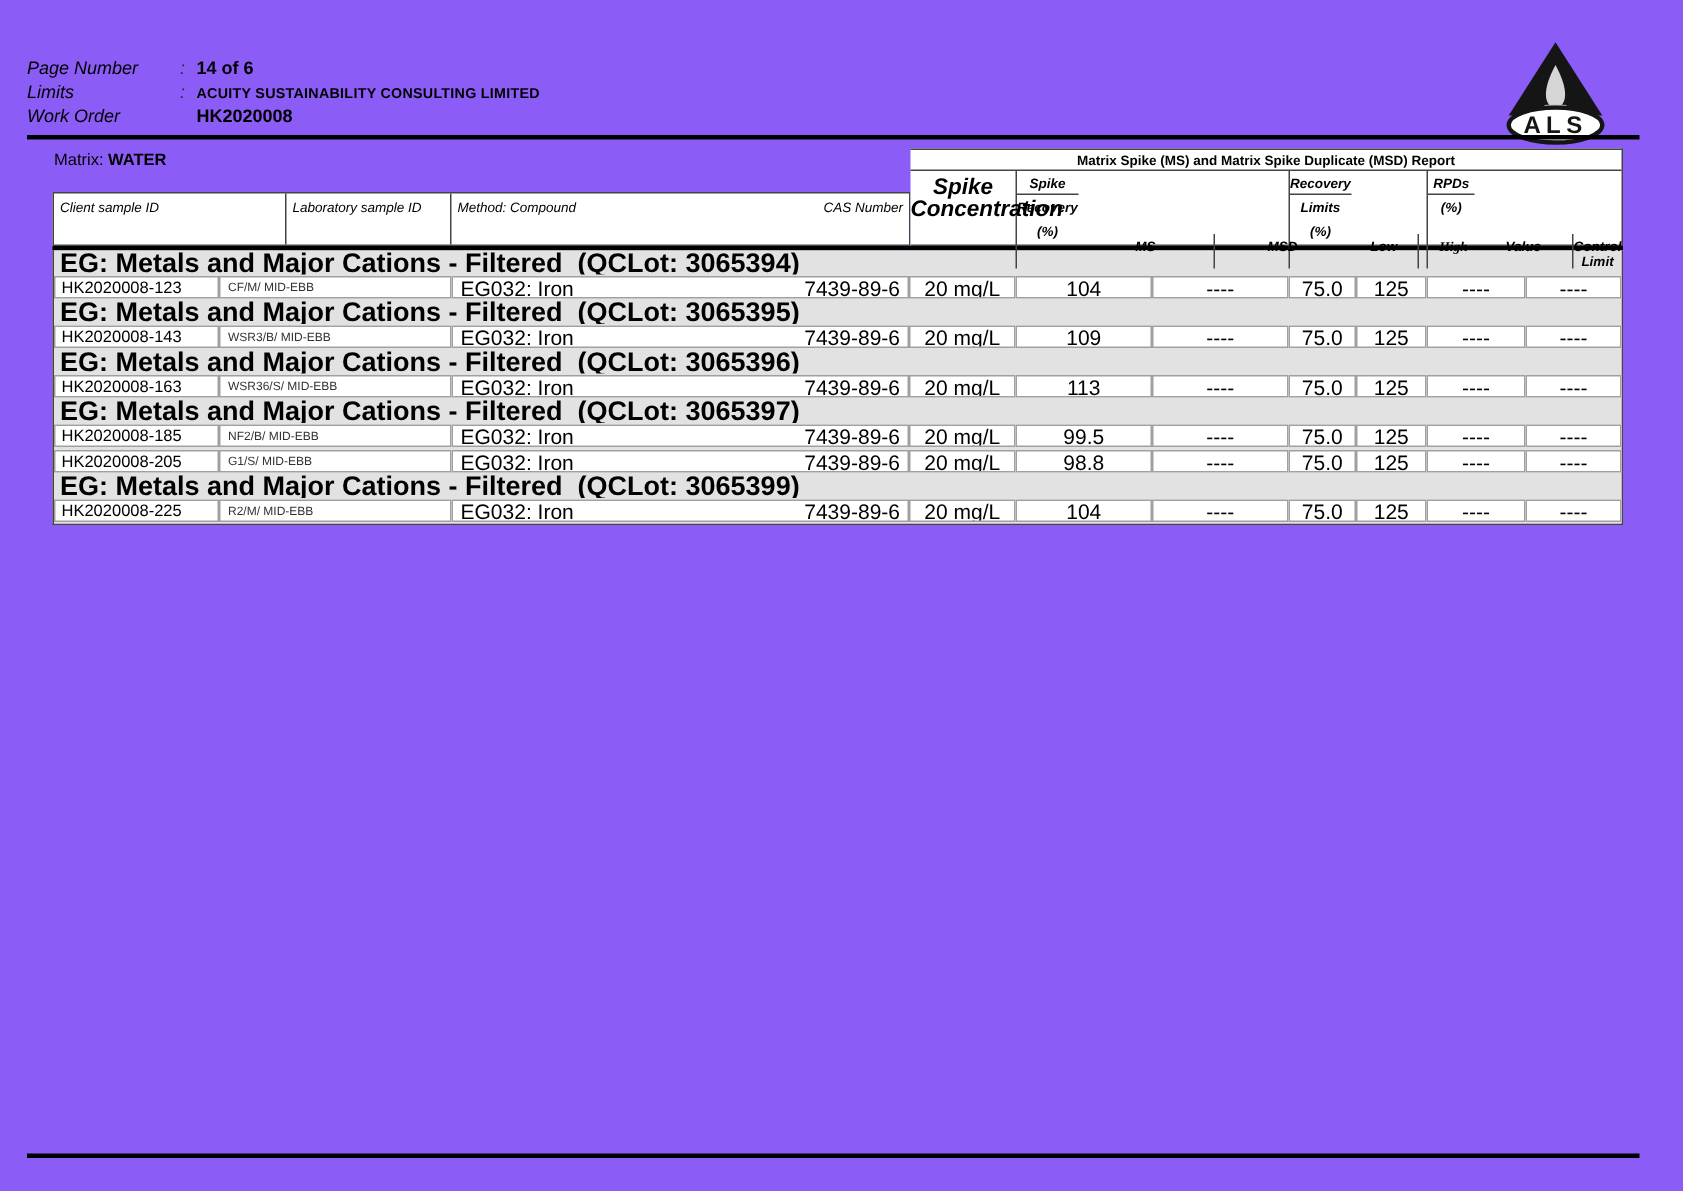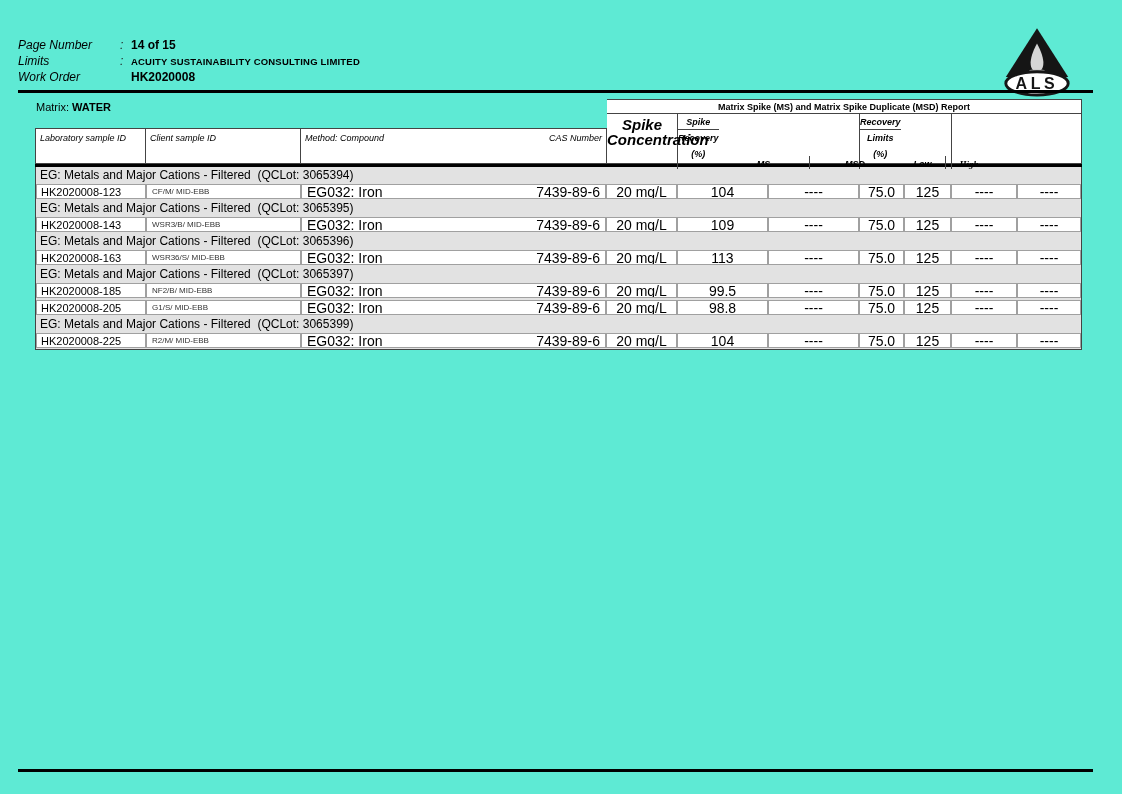--- a/index.html
+++ b/index.html
@@ -2,21 +2,21 @@
 <html><head>
 <meta charset="utf-8">
 <style>
   * { margin:0; padding:0; box-sizing:border-box; }
   html,body { background:#fff; }
   body {
     width:1122px; height:794px; position:relative;
     font-family:"Liberation Sans", sans-serif; color:#000;
     overflow:hidden;
   }
-  .page { position:absolute; inset:0; background:#5eead4; }
+  .page { position:absolute; inset:0; background:#8b5cf6; }
 
   
   .meta { position:absolute; left:18px; top:38px; }
   .meta-row { display:flex; align-items:baseline; height:16px; }
   .meta-label { width:102px; font-style:italic; font-size:12px; }
   .meta-colon { width:11px; font-size:12px; font-style:italic; color:#222; }
   .meta-value { font-weight:bold; font-size:12px; }
   .meta-value.small { font-size:9.5px; letter-spacing:0.2px; }
 
   .logo { position:absolute; left:997px; top:24px; }
@@ -47,40 +47,40 @@
   .hgroup-label { height:16px; line-height:16px; border-bottom:1px solid #444; text-align:center; font-weight:bold; font-style:italic; font-size:9px; }
   .hsub { display:flex; flex:1;margin-top:42px; }
   .hsub-cell { text-align:center; font-weight:bold; font-style:italic; font-size:9px; padding-top:3px; }
   .hsub-cell.br { border-right:1px solid #444; }
   .w-srec{width:182px;} .w-rlim{width:92px;} .w-rpds{flex:1;}
   .w-ms{width:91px;} .w-msd{width:91px;} .w-low{width:45px;} .w-high{width:47px;font-family:Liberation Serif, serif;} .w-val{width:66px;} .w-ctrl{flex:1;}
 
   .thick-sep { height:3px; background:#000; }
 
   .tbody { border:1px solid #444; border-top:none; background:#e2e2e2; }
-  .group-title { height:16px; line-height:16px; font-weight:normal; font-size:12px; padding-left:4px; background:#e2e2e2; white-space:pre; overflow:hidden; }
+  .group-title { height:16px; line-height:16px; font-weight:bold; font-size:18px; padding-left:4px; background:#e2e2e2; white-space:pre; overflow:hidden; }
   .data-row { display:flex; height:17px; padding:1px 0; background:#e2e2e2; }
   .cell { background:#fff; border:1px solid #a0a0a0; font-size:14px; display:flex; align-items:center; justify-content:center; overflow:hidden; }
   .cell.left { justify-content:flex-start; padding-left:4px; }
   .c-lab { width:110px; font-size:11px; }
   .c-client { width:155px; font-size:8px; color:#333; justify-content:flex-start; padding-left:5px; }
   .c-method { width:305px; justify-content:space-between; padding:0 5px; }
   .c-conc { width:71px; } .c-ms { width:91px; } .c-msd { width:91px; }
   .c-low { width:45px; } .c-high { width:47px; } .c-val { width:66px; } .c-ctrl { flex:1; }
 </style>
 </head>
 <body>
 
 <div class="page">
 
   <div class="meta">
     <div class="meta-row">
       <span class="meta-label">Page Number</span>
       <span class="meta-colon">:</span>
-      <span class="meta-value">14 of 15</span>
+      <span class="meta-value">14 of 6</span>
     </div>
     <div class="meta-row">
       <span class="meta-label">Limits</span>
       <span class="meta-colon">:</span>
       <span class="meta-value small">ACUITY SUSTAINABILITY CONSULTING LIMITED</span>
     </div>
     <div class="meta-row">
       <span class="meta-label">Work Order</span>
       <span class="meta-colon"></span>
       <span class="meta-value">HK2020008</span>
@@ -100,22 +100,22 @@
   <div class="rule top"></div>
 
   <div class="matrix">
     <span>Matrix:</span>
     <b>WATER</b>
   </div>
 
   <div class="tablewrap">
     <div class="thead">
       <div class="left-head">
+        <div class="lh-cell br w-client">Client sample ID</div>
         <div class="lh-cell br w-lab">Laboratory sample ID</div>
-        <div class="lh-cell br w-client">Client sample ID</div>
         <div class="lh-cell w-method lh-method">
           <span>Method: Compound</span>
           <span>CAS Number</span>
         </div>
       </div>
       <div class="right-head">
         <div class="band">Matrix Spike (MS) and Matrix Spike Duplicate (MSD) Report</div>
         <div class="head-cols">
           <div class="conc-cell">Spike Concentration</div>
           <div class="hgroup br w-srec">
@@ -125,20 +125,27 @@
               <div class="hsub-cell w-msd">MSD</div>
             </div>
           </div>
           <div class="hgroup br w-rlim">
             <div class="hgroup-label">Recovery Limits (%)</div>
             <div class="hsub">
               <div class="hsub-cell br w-low">Low</div>
               <div class="hsub-cell w-high">High</div>
             </div>
           </div>
+          <div class="hgroup w-rpds">
+            <div class="hgroup-label">RPDs (%)</div>
+            <div class="hsub">
+              <div class="hsub-cell br w-val">Value</div>
+              <div class="hsub-cell w-ctrl">Control Limit</div>
+            </div>
+          </div>
         </div>
       </div>
     </div>
     <div class="thick-sep"></div>
 
     <div class="tbody">
 
       <div class="group-title">EG: Metals and Major Cations - Filtered  (QCLot: 3065394)</div>
       <div class="data-row">
         <div class="cell left c-lab">HK2020008-123</div>

